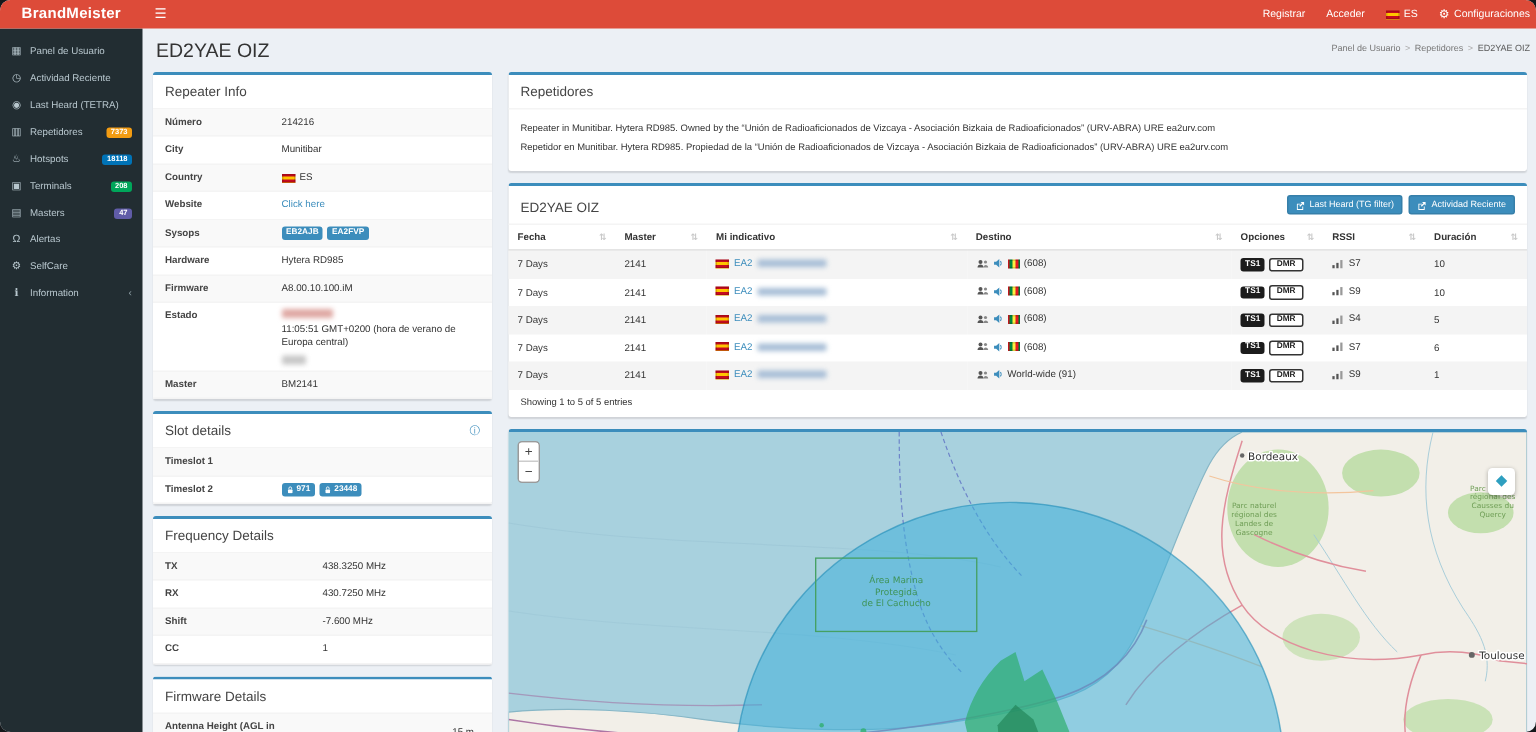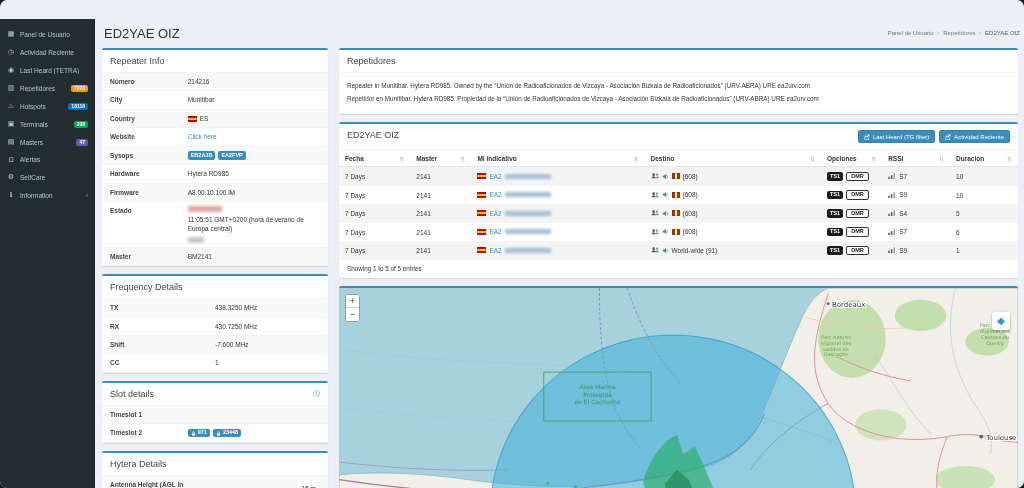--- a/index.html
+++ b/index.html
@@ -26,21 +26,21 @@
   .content{position:absolute;top:19px;left:95px;right:0;bottom:0;padding:5px 6px 0 7px;overflow:hidden;}
   .page-title{font-size:13px;font-weight:500;color:#333;margin:2px 0 7px 2px;}
   .breadcrumb{position:absolute;top:11px;right:4px;font-size:6px;color:#777;white-space:nowrap;}
   .breadcrumb .crumb{color:#777;text-decoration:none;}
   .breadcrumb .crumb.active{color:#5a5a5a;}
   .breadcrumb .sep{margin:0 3px;color:#aaa;}
   .cols{display:flex;gap:11px;align-items:flex-start;}
   .col-left{width:226px;flex:none;}
   .col-right{flex:1;min-width:0;}
   .box{background:#fff;border-top:2px solid #3c8dbc;border-radius:2px;box-shadow:0 1px 1px rgba(0,0,0,.12);margin-bottom:8px;}
-  .box-header{display:flex;align-items:flex-start;padding:6px 8px;border-bottom:1px solid #f4f4f4;}
+  .box-header{display:flex;align-items:flex-end;padding:6px 8px;border-bottom:1px solid #f4f4f4;}
   .box-title{font-size:9px;color:#444;}
   .info-circle{margin-left:auto;color:#3c8dbc;font-size:7px;}
   
   .kv-row{display:flex;font-size:6.5px;color:#333;padding:4px 8px;border-bottom:1px solid #f4f4f4;line-height:1.45;}
   .kv-row:nth-child(odd){background:#f9f9f9;}
   .kv-label{width:37%;font-weight:bold;color:#444;flex:none;}
   .kv-value{flex:1;display:flex;align-items:center;gap:3px;flex-wrap:wrap;}
   .kv-right .kv-label{width:50%;}
   .kv-far .kv-value{justify-content:flex-end;padding-right:4px;}
   .link{color:#3c8dbc;text-decoration:none;}
@@ -74,20 +74,40 @@
   .layers-ctl{position:absolute;top:24px;right:8px;width:18px;height:18px;background:#fff;border-radius:3px;box-shadow:0 1px 3px rgba(0,0,0,.3);display:flex;align-items:center;justify-content:center;cursor:pointer;z-index:5;}
   .layers-ctl .diamond{color:#2e9fc0;font-size:10px;line-height:1;}
   text{font-family:"DejaVu Sans",sans-serif;}
   .halo{paint-order:stroke;stroke:#ffffff;stroke-width:2px;stroke-linejoin:round;}
 </style>
 </head>
 <body>
 
 <div class="screen">
 
+  <div class="navbar">
+    <div class="logo">BrandMeister</div>
+    <div class="hamburger">☰</div>
+    <div class="nav-right">
+      <a class="nav-link">
+          <span>Registrar</span>
+        </a>
+      <a class="nav-link">
+          <span>Acceder</span>
+        </a>
+      <a class="nav-link">
+          <span class="mini-flag"></span>
+          <span>ES</span>
+        </a>
+      <a class="nav-link">
+          <span class="gear">⚙</span>
+          <span>Configuraciones</span>
+        </a>
+    </div>
+  </div>
 
   <div class="sidebar">
     <ul id="sidebar-list">
   <li>
     <span class="s-icon">▦</span>
     <span class="s-label">Panel de Usuario</span>
 
   </li>
 
   <li>
@@ -204,46 +224,20 @@
   </div>
 
   <div class="kv-row">
     <div class="kv-label">Estado</div>
     <div class="kv-value"><span class="blur-bar blur-pink"></span> 11:05:51 GMT+0200 (hora de verano de Europa central) <span class="blur-bar blur-gray"></span></div>
   </div>
 
   <div class="kv-row">
     <div class="kv-label">Master</div>
     <div class="kv-value">BM2141</div>
-  </div>
-</div>
-        </div>
-        <div class="box">
-          <div class="box-header">
-              <span class="box-title">Frequency Details</span>
-            </div>
-          <div id="fq-rows" class="kv-right">
-  <div class="kv-row">
-    <div class="kv-label">TX</div>
-    <div class="kv-value">438.3250 MHz</div>
-  </div>
-
-  <div class="kv-row">
-    <div class="kv-label">RX</div>
-    <div class="kv-value">430.7250 MHz</div>
-  </div>
-
-  <div class="kv-row">
-    <div class="kv-label">Shift</div>
-    <div class="kv-value">-7.600 MHz</div>
-  </div>
-
-  <div class="kv-row">
-    <div class="kv-label">CC</div>
-    <div class="kv-value">1</div>
   </div>
 </div>
         </div>
         <div class="box">
           <div class="box-header">
             <span class="box-title">Slot details</span>
             <span class="info-circle">ⓘ</span>
           </div>
           <div id="slot-rows">
   <div class="kv-row">
@@ -267,21 +261,47 @@
                       <path d="M3.2 4.5V3a1.8 1.8 0 013.6 0v1.5" stroke="#fff" stroke-width="1.2" fill="none"></path>
                     </svg>
                     <span>23448</span>
                   </span>
                 </div>
   </div>
 </div>
         </div>
         <div class="box">
           <div class="box-header">
-              <span class="box-title">Hytera Details</span>
+              <span class="box-title">Frequency Details</span>
+            </div>
+          <div id="fq-rows" class="kv-right">
+  <div class="kv-row">
+    <div class="kv-label">TX</div>
+    <div class="kv-value">438.3250 MHz</div>
+  </div>
+
+  <div class="kv-row">
+    <div class="kv-label">RX</div>
+    <div class="kv-value">430.7250 MHz</div>
+  </div>
+
+  <div class="kv-row">
+    <div class="kv-label">Shift</div>
+    <div class="kv-value">-7.600 MHz</div>
+  </div>
+
+  <div class="kv-row">
+    <div class="kv-label">CC</div>
+    <div class="kv-value">1</div>
+  </div>
+</div>
+        </div>
+        <div class="box">
+          <div class="box-header">
+              <span class="box-title">Firmware Details</span>
             </div>
           <div id="ant-rows" class="kv-far">
   <div class="kv-row">
     <div class="kv-label">Antenna Height (AGL in m)</div>
     <div class="kv-value">15 m</div>
   </div>
 
 </div>
         </div>
       </div>

